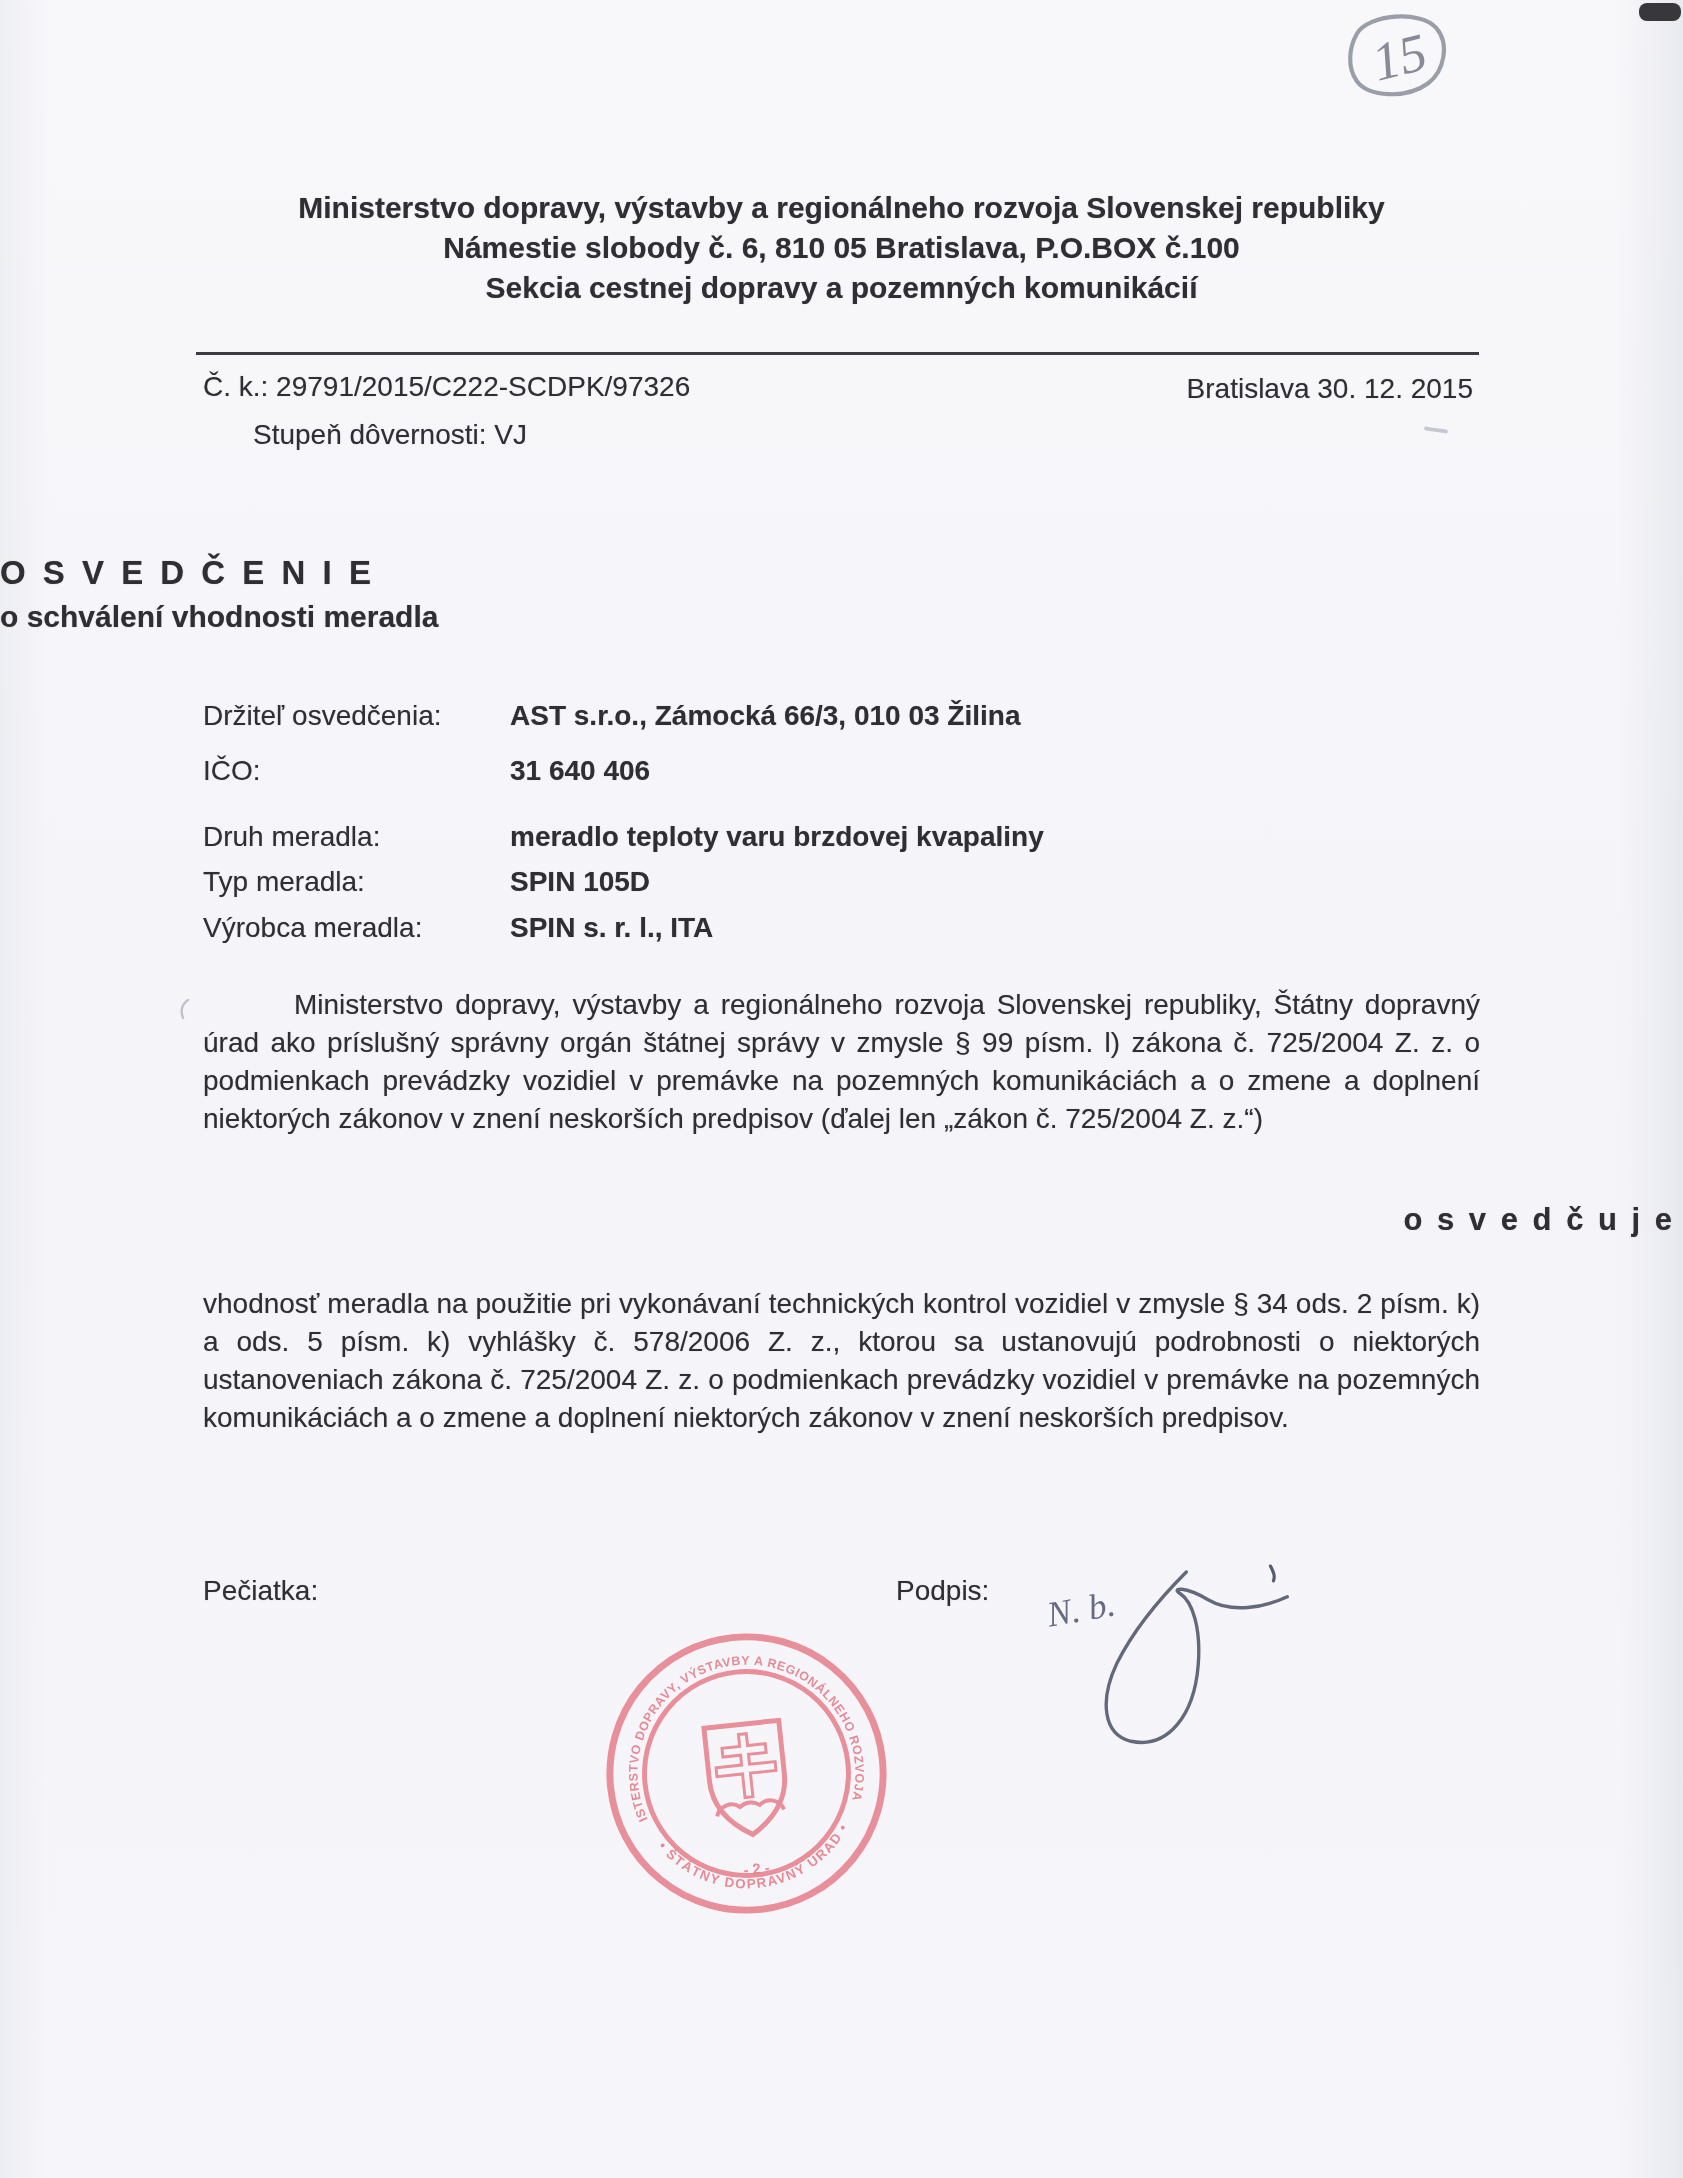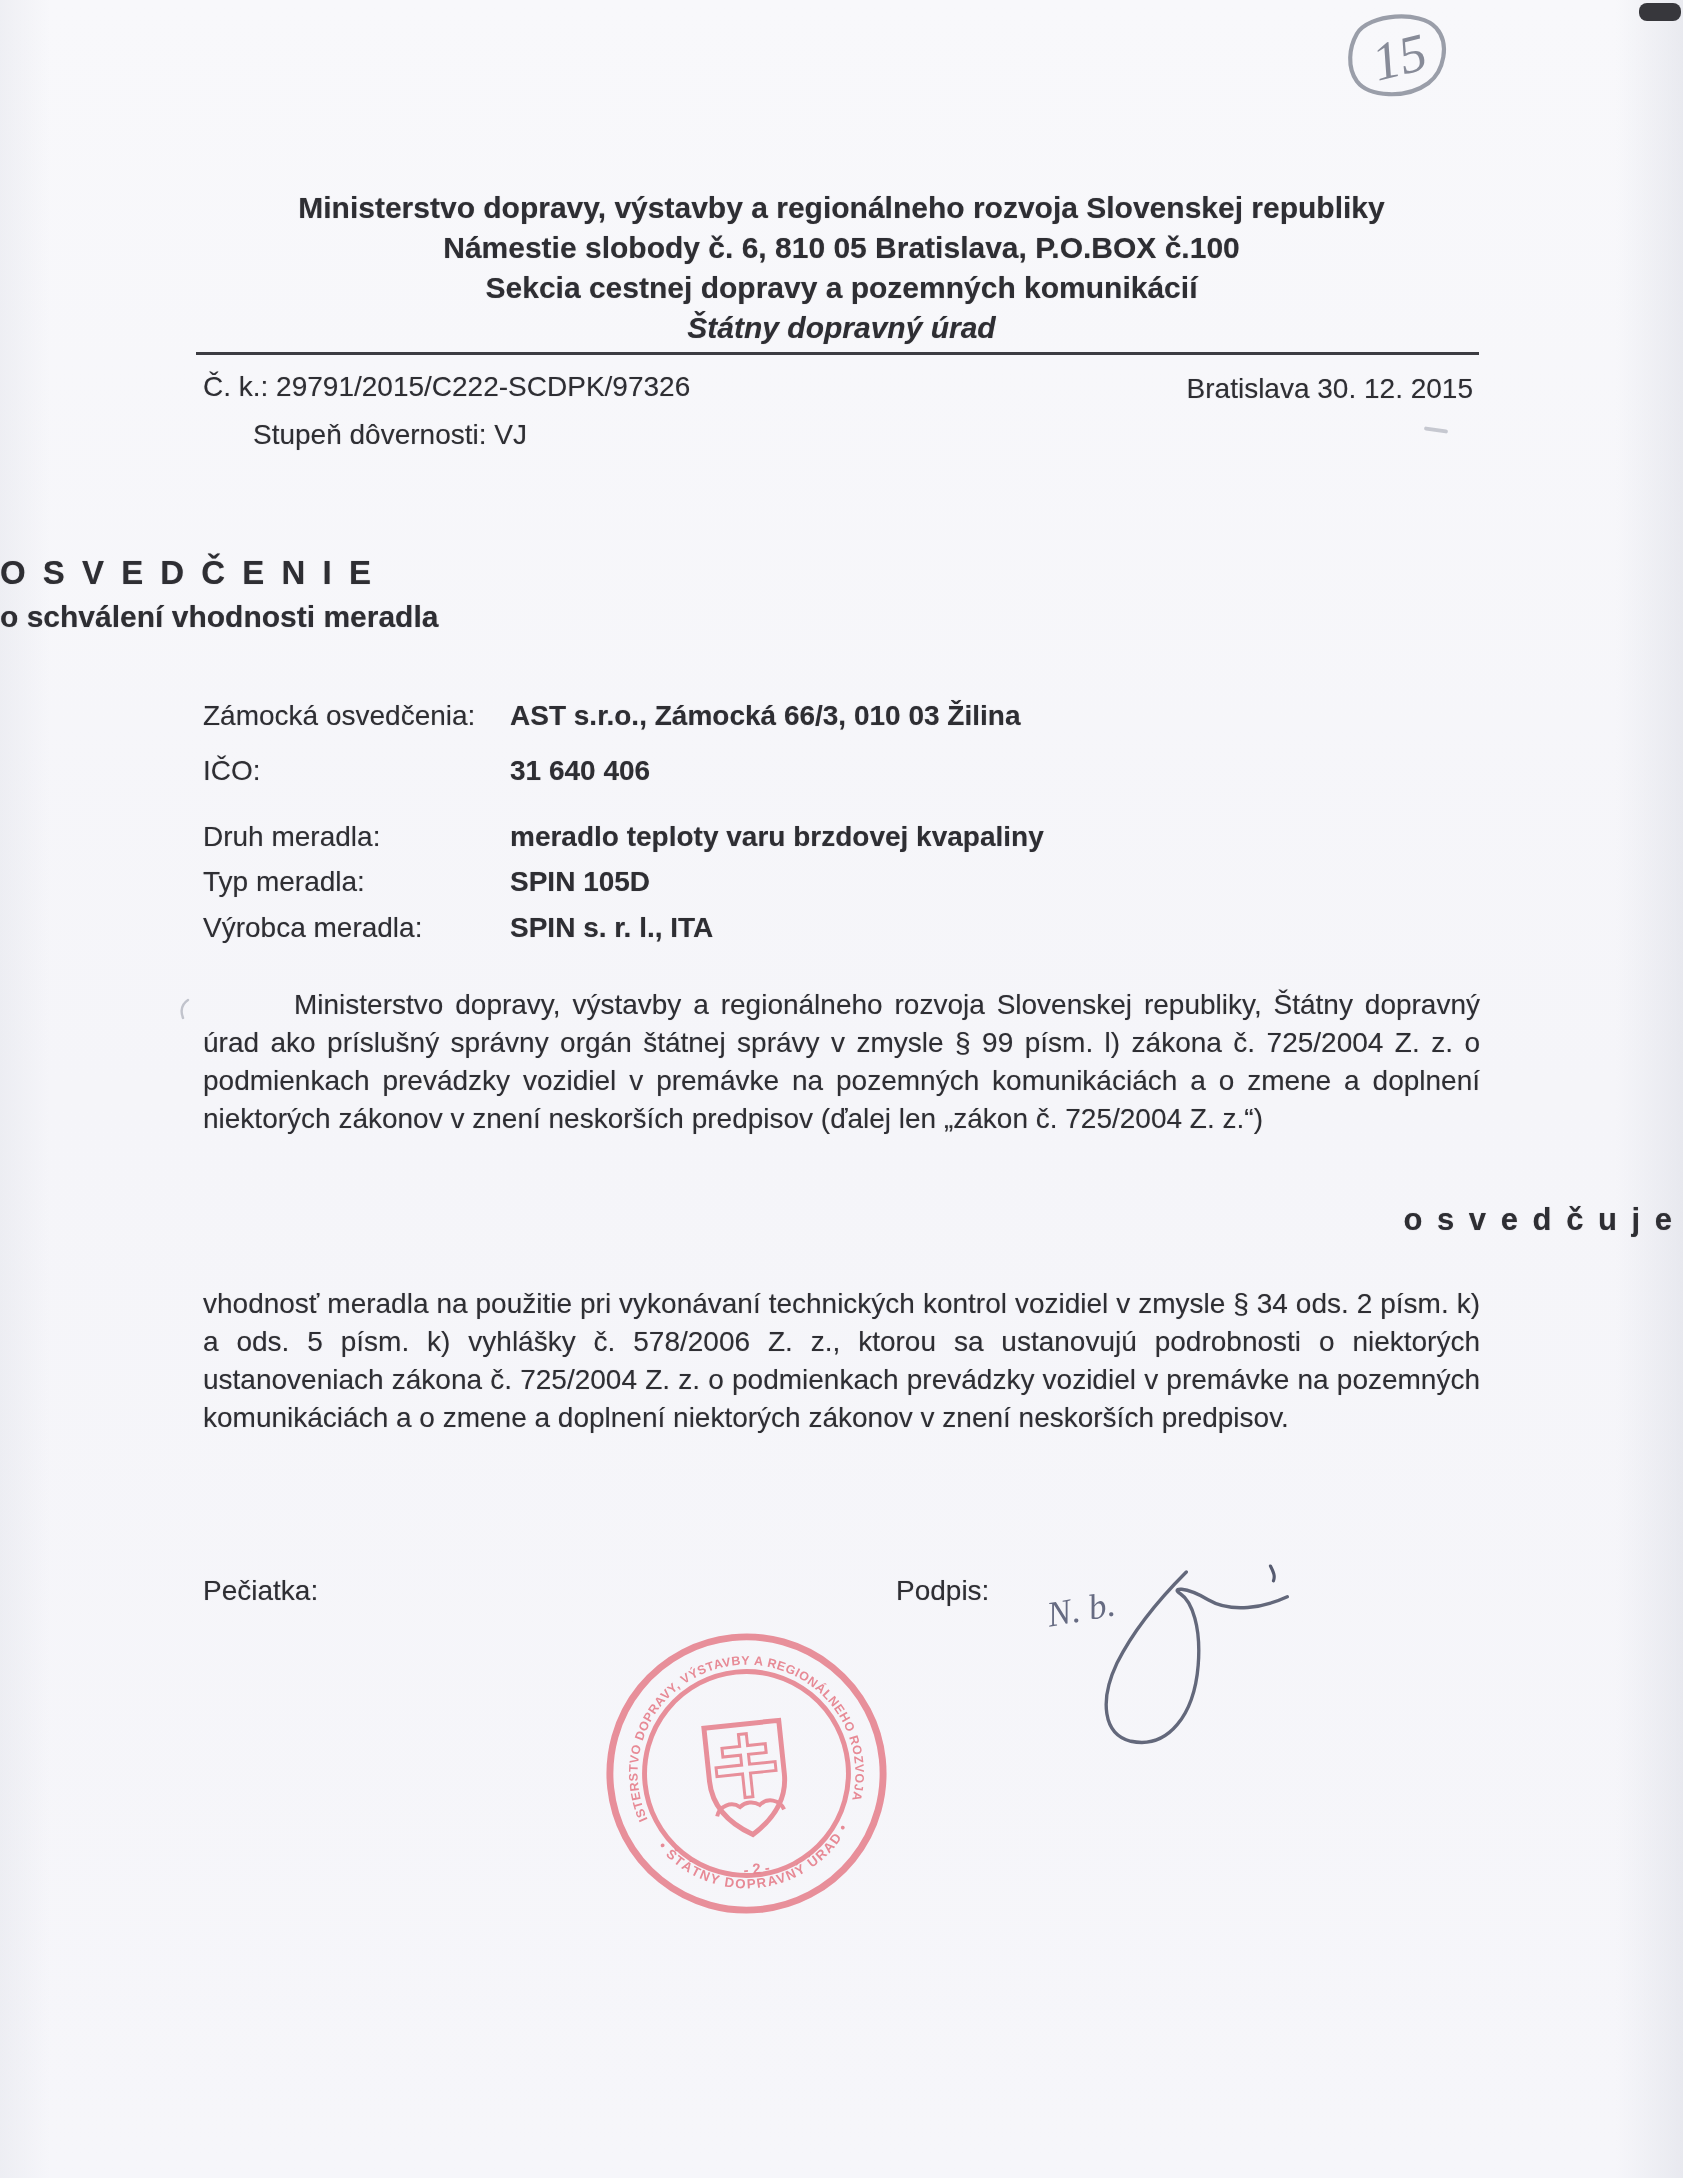--- a/index.html
+++ b/index.html
@@ -77,32 +77,31 @@
 
   <svg class="abs note15" viewBox="0 0 140 105">
     <path d="M28,28 C40,8 92,4 108,22 C122,38 116,66 100,78 C78,94 40,92 28,76 C18,62 20,42 28,28 Z" fill="none" stroke="#8f93a0" stroke-width="4.2" stroke-linecap="round" opacity=".9"></path>
     <text x="44" y="70" font-size="54" font-style="italic" font-family="Liberation Serif, serif" fill="#878b98" transform="rotate(-14 70 52)">15</text>
   </svg>
 
   <div class="abs hdr">
     <div>Ministerstvo dopravy, výstavby a regionálneho rozvoja Slovenskej republiky</div>
     <div>Námestie slobody č. 6, 810 05 Bratislava, P.O.BOX č.100</div>
     <div>Sekcia cestnej dopravy a pozemných komunikácií</div>
-    <div class="it">Štátny dopravný úrad</div>
   </div>
   <div class="abs rule"></div>
 
   <div class="abs txt ref-left">Č. k.: 29791/2015/C222-SCDPK/97326</div>
   <div class="abs txt ref-right">Bratislava 30. 12. 2015</div>
   <div class="abs txt ref-conf">Stupeň dôvernosti: VJ</div>
 
   <div class="abs title-main">O S V E D Č E N I E</div>
   <div class="abs title-sub">o schválení vhodnosti meradla</div>
 
-  <div class="abs txt f-label" style="top:697px">Zámocká osvedčenia:</div>
+  <div class="abs txt f-label" style="top:697px">Držiteľ osvedčenia:</div>
   <div class="abs txt f-value" style="top:697px">AST s.r.o., Zámocká 66/3, 010 03 Žilina</div>
 
   <div class="abs txt f-label" style="top:752px">IČO:</div>
   <div class="abs txt f-value" style="top:752px">31 640 406</div>
 
   <div class="abs txt f-label" style="top:818px">Druh meradla:</div>
   <div class="abs txt f-value" style="top:818px">meradlo teploty varu brzdovej kvapaliny</div>
 
   <div class="abs txt f-label" style="top:863px">Typ meradla:</div>
   <div class="abs txt f-value" style="top:863px">SPIN 105D</div>

